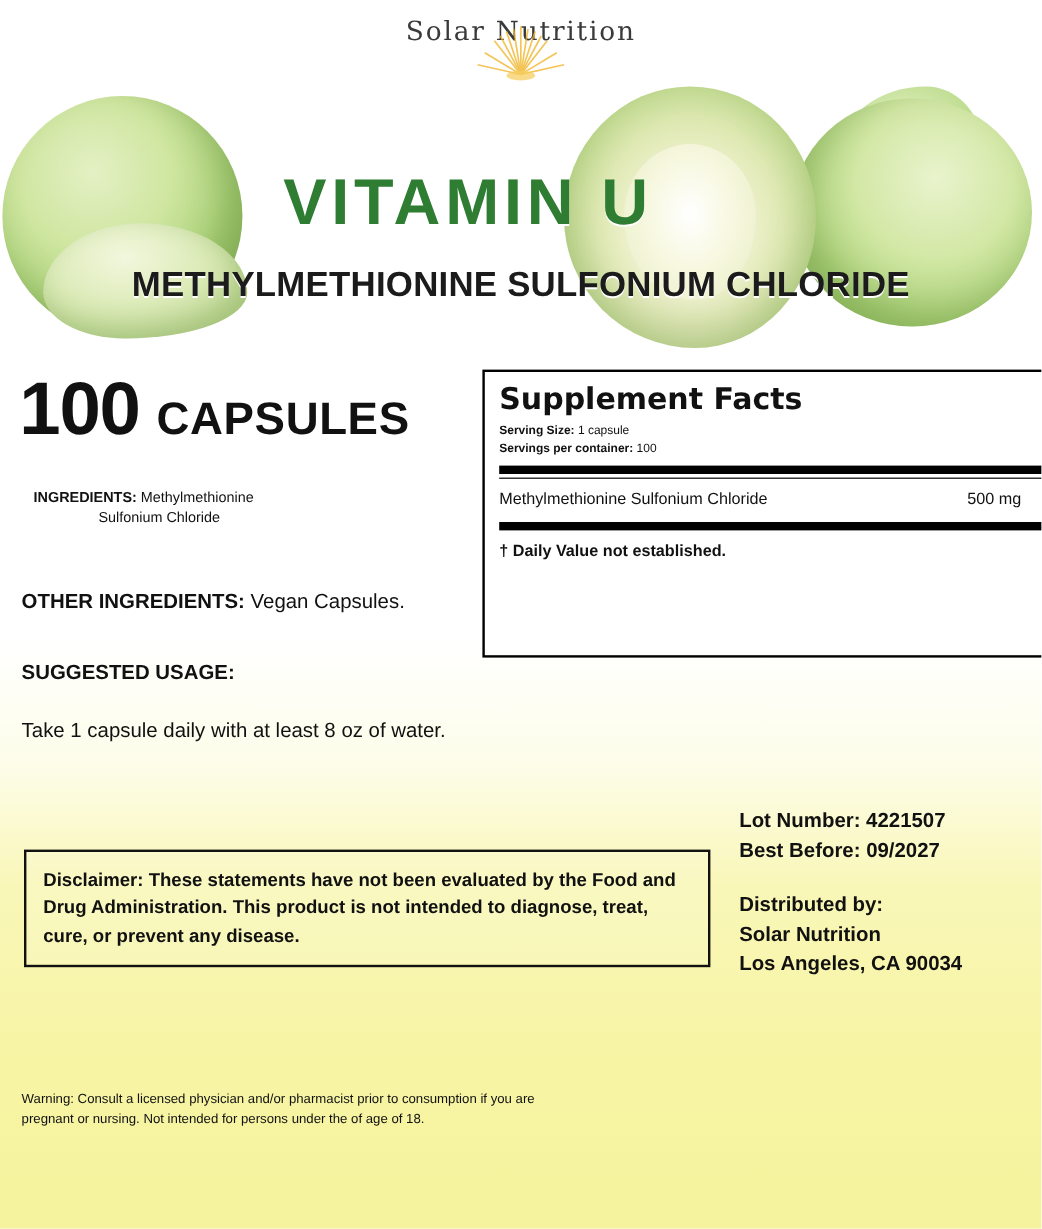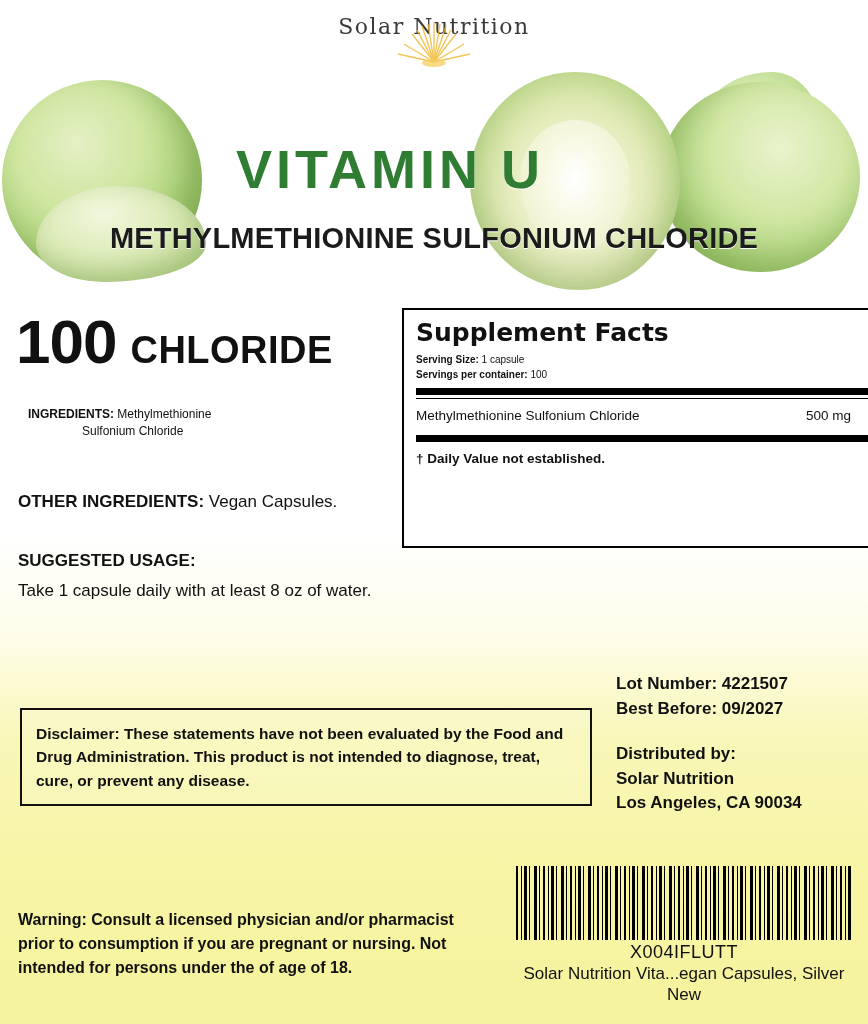--- a/index.html
+++ b/index.html
@@ -191,21 +191,21 @@
     top: 548px;
     left: 18px;
     width: 390px;
     font-size: 17px;
     color: #111;
     line-height: 1.5;
   }
   .usage-block .lead {
     font-weight: bold;
     display: block;
-    margin-bottom: 4px;
+    margin-bottom: 22px;
   }
 
   
   .sfacts {
     position: absolute;
     top: 308px;
     left: 402px;
     width: 536px;
     height: 240px;
     border: 2px solid #000;
@@ -295,22 +295,22 @@
     line-height: 1.5;
     background: rgba(255,255,255,0.12);
   }
 
   
   .warning {
     position: absolute;
     top: 908px;
     left: 18px;
     width: 470px;
-    font-size: 16px;
-    font-weight: bold;
+    font-size: 11px;
+    font-weight: normal;
     color: #111;
     line-height: 1.5;
   }
 
   
   .barcode-wrap {
     position: absolute;
     top: 866px;
     left: 516px;
     width: 336px;
@@ -373,21 +373,21 @@
   <div class="cabbage cab-right-top"></div>
   <div class="cabbage cab-right"></div>
   <div class="cabbage cab-mid"></div>
   <div class="cabbage cab-mid-core"></div>
 
   <div class="title-main">VITAMIN U</div>
   <div class="title-sub">METHYLMETHIONINE SULFONIUM CHLORIDE</div>
 
   <div class="count-row">
     <span class="count-num">100</span>
-    <span class="count-word">CHLORIDE</span>
+    <span class="count-word">CAPSULES</span>
   </div>
 
   <div class="ing-block">
     <span class="lead">INGREDIENTS:</span>
     <span>Methylmethionine</span>
     <div class="ing-line2">Sulfonium Chloride</div>
   </div>
 
   <div class="other-block">
     <span class="lead">OTHER INGREDIENTS:</span>
@@ -434,20 +434,14 @@
   <div class="dist-block">
     <div>Distributed by:</div>
     <div>Solar Nutrition</div>
     <div>Los Angeles, CA 90034</div>
   </div>
 
   <div class="disclaimer">Disclaimer: These statements have not been evaluated by the Food and Drug Administration. This product is not intended to diagnose, treat, cure, or prevent any disease.</div>
 
   <div class="warning">Warning: Consult a licensed physician and/or pharmacist prior to consumption if you are pregnant or nursing. Not intended for persons under the of age of 18.</div>
 
-  <div class="barcode-wrap">
-    <div class="barcode"></div>
-    <div class="barcode-num">X004IFLUTT</div>
-    <div class="barcode-desc">Solar Nutrition Vita...egan Capsules, Silver</div>
-    <div class="barcode-desc">New</div>
-  </div>
 
 </div>
 
 </body></html>

